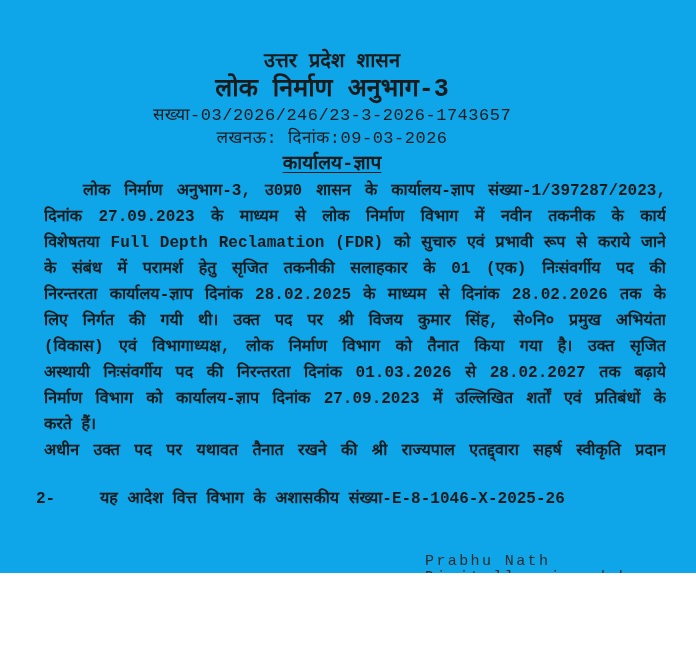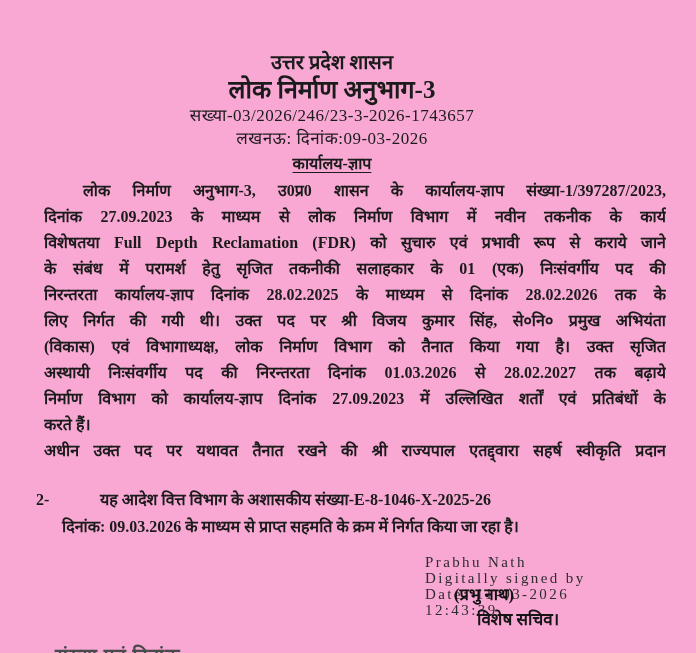--- a/index.html
+++ b/index.html
@@ -1,35 +1,35 @@
 <!DOCTYPE html>
 <html lang="hi"><head>
 <meta charset="utf-8">
 <style>
   html,body{margin:0;padding:0;background:#ffffff;}
   .page{
     position:relative;
-    width:696px;height:653px;
-    background:#f9a8d4;
+    width:696px;height:573px;
+    background:#0ea5e9;
     overflow:hidden;
-    font-family:Liberation Serif, serif;
+    font-family:Liberation Mono, monospace;
     color:#1b1b1b;
   }
   
   .header{
     position:absolute;top:48px;left:0;width:664px;
     text-align:center;
   }
   .hdr-govt{font-size:20px;font-weight:600;line-height:28px;}
   .hdr-dept{font-size:25px;font-weight:600;line-height:28px;}
   .hdr-memo{font-size:17px;font-weight:400;line-height:23px;letter-spacing:.5px;}
   .hdr-place{font-size:17px;font-weight:400;line-height:23px;letter-spacing:.5px;}
   .hdr-subject{
     display:inline-block;margin-top:2px;
-    font-size:16px;font-weight:700;line-height:24px;
+    font-size:19px;font-weight:700;line-height:24px;
     text-decoration:underline;text-underline-offset:3px;
   }
   
   .body-p1{
     position:absolute;top:178px;left:44px;width:622px;
   }
   .bline{
     height:26px;line-height:26px;
     font-size:16px;font-weight:600;
     white-space:nowrap;overflow:hidden;
@@ -96,21 +96,20 @@
     <div class="bline">निर्माण विभाग को कार्यालय-ज्ञाप दिनांक 27.09.2023 में उल्लिखित शर्तों एवं प्रतिबंधों के</div>
     <div class="bline last">करते हैं।</div>
     <div class="bline">अधीन उक्त पद पर यथावत तैनात रखने की श्री राज्यपाल एतद्द्वारा सहर्ष स्वीकृति प्रदान</div>
   </div>
 
   <div class="body-p2">
     <div class="p2-row">
       <span class="p2-num">2-</span>
       <span>यह आदेश वित्त विभाग के अशासकीय संख्या-E-8-1046-X-2025-26</span>
     </div>
-    <div class="p2-cont">दिनांक: 09.03.2026 के माध्यम से प्राप्त सहमति के क्रम में निर्गत किया जा रहा है।</div>
   </div>
 
   <div class="sig-stamp">
     <div>Prabhu Nath</div>
     <div>Digitally signed by</div>
     <div>Date: 11-03-2026</div>
     <div>12:43:39</div>
   </div>
   <div class="sig-name">(प्रभु नाथ)</div>
   <div class="sig-desig">विशेष सचिव।</div>

